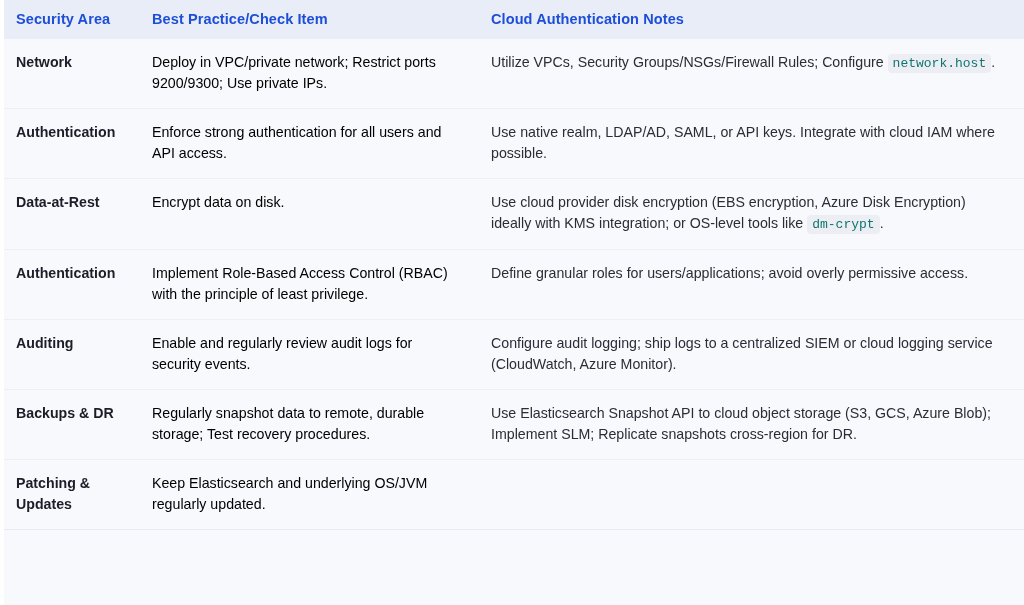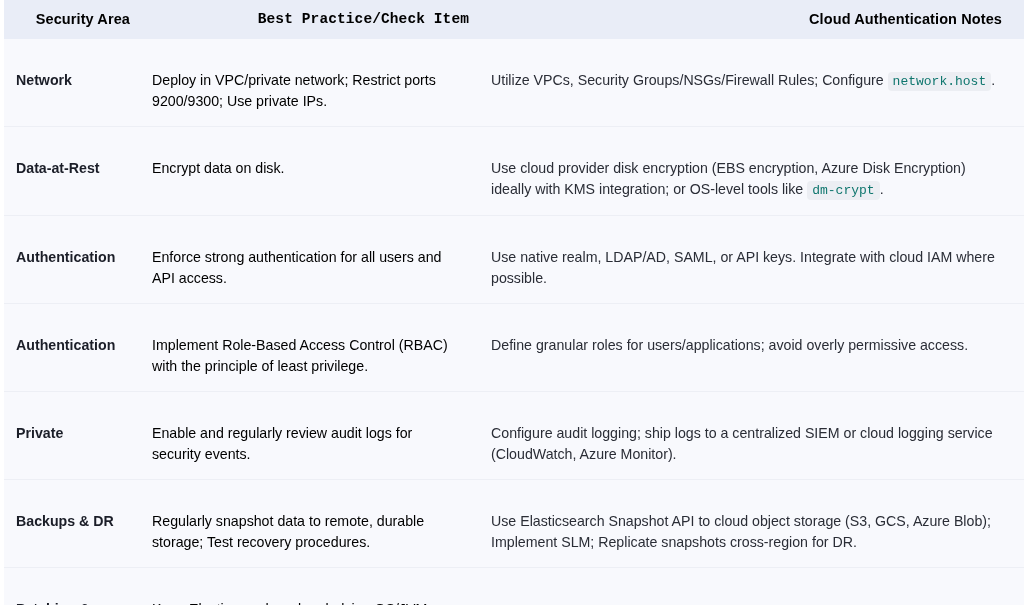--- a/index.html
+++ b/index.html
@@ -44,48 +44,48 @@
 
   table.sec-table col.c1 { width: 152px; }
   table.sec-table col.c2 { width: 339px; }
   table.sec-table col.c3 { width: 533px; }
 
   thead tr {
     background: #e9edf7;
   }
 
   thead th {
-    text-align: right;
+    text-align: left;
     vertical-align: middle;
     font-size: 14.5px;
     font-weight: bold;
-    color: #000000;
+    color: #1d4ed8;
     padding: 11px 22px 12px 0;
     height: 38px;
     box-sizing: border-box;
     border: none;
     letter-spacing: 0.1px;
   }
   thead th.col-1 { padding-left: 16px; }
-  thead th.col-2 { padding-left: 0; font-family: Liberation Mono, monospace; }
+  thead th.col-2 { padding-left: 0; }
   thead th.col-3 { padding-left: 0; }
 
   tbody tr {
     border-bottom: 1px solid #edeff5;
   }
   tbody tr:last-child {
     border-bottom: 1px solid #e7eaf2;
   }
 
   tbody td {
     vertical-align: top;
     font-size: 14.2px;
     line-height: 21px;
     color: #2a2d36;
-    padding: 31px 22px 14px 0;
+    padding: 13px 22px 14px 0;
     box-sizing: border-box;
     border: none;
   }
 
   tbody td.col-1 {
     padding-left: 16px;
     font-weight: bold;
     color: #1b1e28;
     padding-right: 10px;
   }
@@ -129,36 +129,36 @@
         <th class="col-3">Cloud Authentication Notes</th>
       </tr>
     </thead>
     <tbody id="table-body">
         <tr>
           <td class="col-1">Network</td>
           <td class="col-2">Deploy in VPC/private network; Restrict ports 9200/9300; Use private IPs.</td>
           <td class="col-3"><span>Utilize VPCs, Security Groups/NSGs/Firewall Rules; Configure </span><code class="inline-code">network.host</code><span>.</span></td>
         </tr>
         <tr>
+          <td class="col-1">Authentication</td>
+          <td class="col-2">Enforce strong authentication for all users and API access.</td>
+          <td class="col-3"><span>Use native realm, LDAP/AD, SAML, or API keys. Integrate with cloud IAM where possible.</span></td>
+        </tr>
+        <tr>
           <td class="col-1">Data-at-Rest</td>
           <td class="col-2">Encrypt data on disk.</td>
           <td class="col-3"><span>Use cloud provider disk encryption (EBS encryption, Azure Disk Encryption) ideally with KMS integration; or OS-level tools like </span><code class="inline-code">dm-crypt</code><span>.</span></td>
-        </tr>
-        <tr>
-          <td class="col-1">Authentication</td>
-          <td class="col-2">Enforce strong authentication for all users and API access.</td>
-          <td class="col-3"><span>Use native realm, LDAP/AD, SAML, or API keys. Integrate with cloud IAM where possible.</span></td>
         </tr>
         <tr>
           <td class="col-1">Authentication</td>
           <td class="col-2">Implement Role-Based Access Control (RBAC) with the principle of least privilege.</td>
           <td class="col-3"><span>Define granular roles for users/applications; avoid overly permissive access.</span></td>
         </tr>
         <tr>
-          <td class="col-1">Private</td>
+          <td class="col-1">Auditing</td>
           <td class="col-2">Enable and regularly review audit logs for security events.</td>
           <td class="col-3"><span>Configure audit logging; ship logs to a centralized SIEM or cloud logging service (CloudWatch, Azure Monitor).</span></td>
         </tr>
         <tr>
           <td class="col-1">Backups &amp; DR</td>
           <td class="col-2">Regularly snapshot data to remote, durable storage; Test recovery procedures.</td>
           <td class="col-3"><span>Use Elasticsearch Snapshot API to cloud object storage (S3, GCS, Azure Blob); Implement SLM; Replicate snapshots cross-region for DR.</span></td>
         </tr>
         <tr>
           <td class="col-1">Patching &amp; Updates</td>

